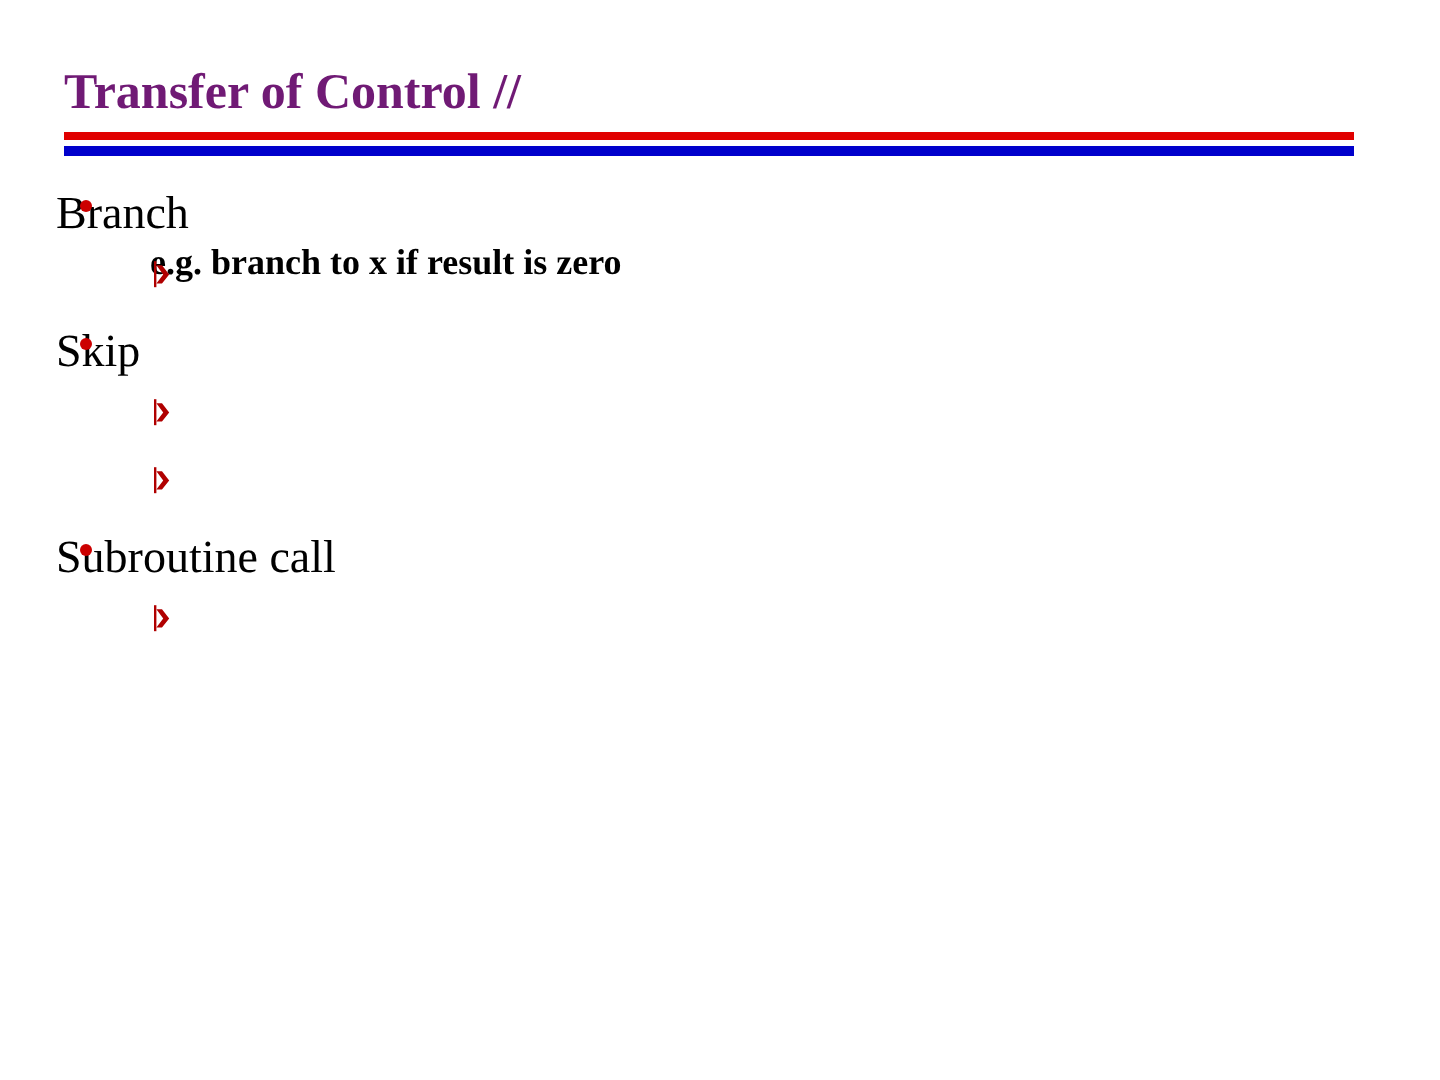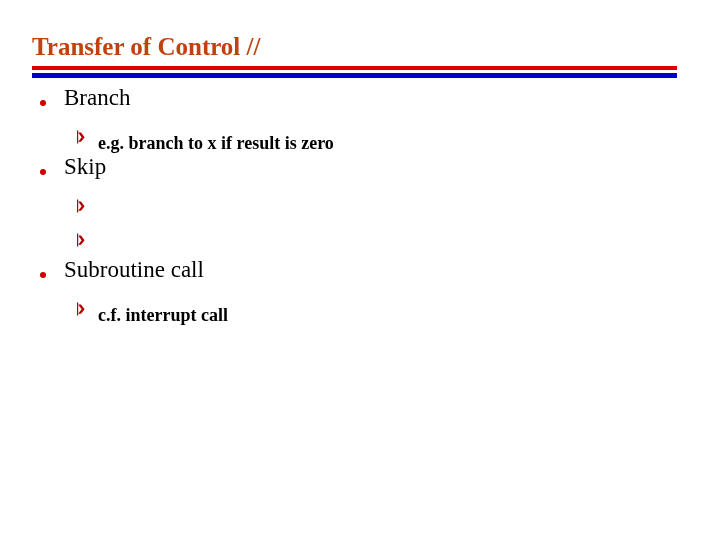--- a/index.html
+++ b/index.html
@@ -25,21 +25,21 @@
   .title-block {
     position: absolute;
     left: 32px;
     top: 32px;
     width: 646px;
   }
   .slide-title {
     font-family: "Liberation Serif", "DejaVu Serif", serif;
     font-size: 25px;
     font-weight: bold;
-    color: #c2410c;
+    color: #701a75;
     line-height: 30px;
     letter-spacing: 0px;
     white-space: nowrap;
   }
   .rule-red {
     position: absolute;
     left: 32px;
     top: 66px;
     width: 645px;
     height: 4px;
@@ -57,24 +57,24 @@
   
   .body-block {
     position: absolute;
     left: 0;
     top: 85px;
     width: 720px;
   }
 
   .lvl1 {
     position: relative;
-    padding-left: 64px;
+    padding-left: 28px;
     height: 35px;
     display: flex;
-    align-items: flex-start;
+    align-items: flex-end;
   }
   .lvl1 .dot {
     position: absolute;
     left: 40px;
     top: 50%;
     transform: translateY(-50%);
     width: 6px;
     height: 6px;
     border-radius: 50%;
     background: #cc0000;
@@ -83,24 +83,24 @@
     font-family: "Liberation Serif", "DejaVu Serif", serif;
     font-size: 23px;
     font-weight: normal;
     color: #000000;
     line-height: 26px;
     white-space: nowrap;
   }
 
   .lvl2 {
     position: relative;
-    padding-left: 98px;
+    padding-left: 75px;
     height: 34px;
     display: flex;
-    align-items: flex-end;
+    align-items: flex-start;
   }
   .lvl2 .arrow {
     position: absolute;
     left: 68px;
     top: 50%;
     transform: translateY(-50%);
     width: 18px;
     height: 18px;
     line-height: 0;
   }
@@ -173,17 +173,16 @@
       <span class="txt">Subroutine call</span>
     </div>
 
     <div class="lvl2">
       <span class="arrow">
         <svg viewBox="0 0 18 18" width="18" height="18" aria-hidden="true">
           <path d="M1.5 9.2 L13.6 9.2 L10.2 4.6 L13.0 4.6 L16.6 9.2 L13.0 13.8 L10.2 13.8 L13.6 9.2 Z" fill="#b00000"></path>
           <path d="M9.0 2.6 L10.2 2.6 L10.2 15.6 L9.0 15.6 Z" fill="#b00000"></path>
         </svg>
       </span>
-      <span class="txt">c.f. interrupt call</span>
     </div>
 
   </div>
 </div>
 
 </body></html>

